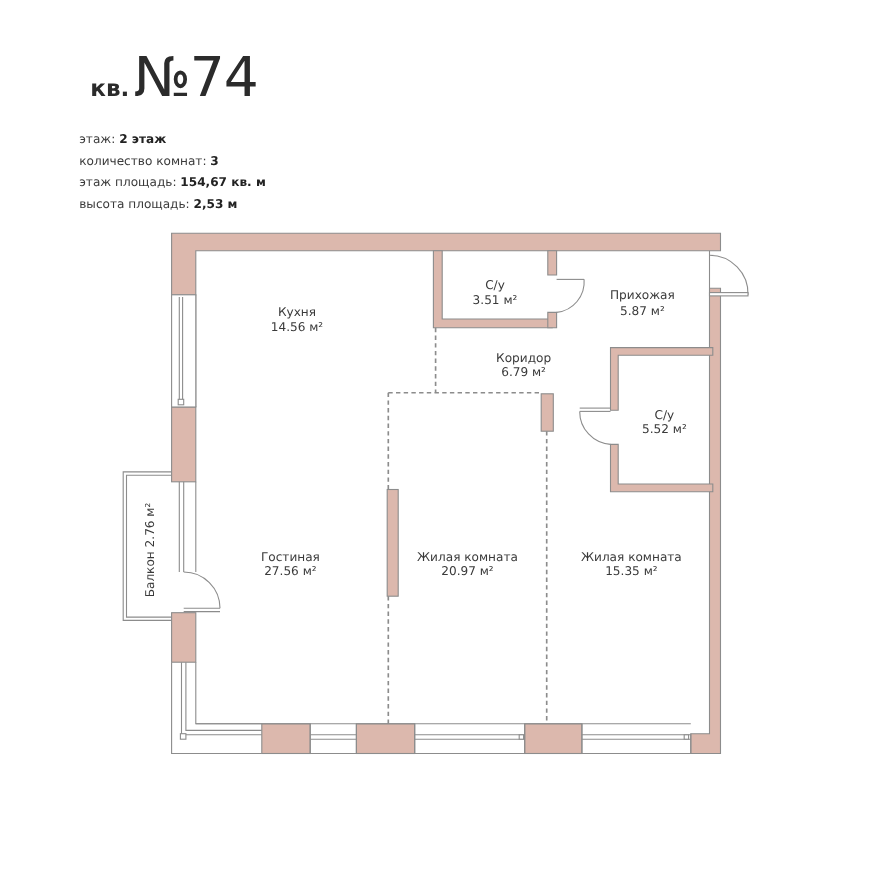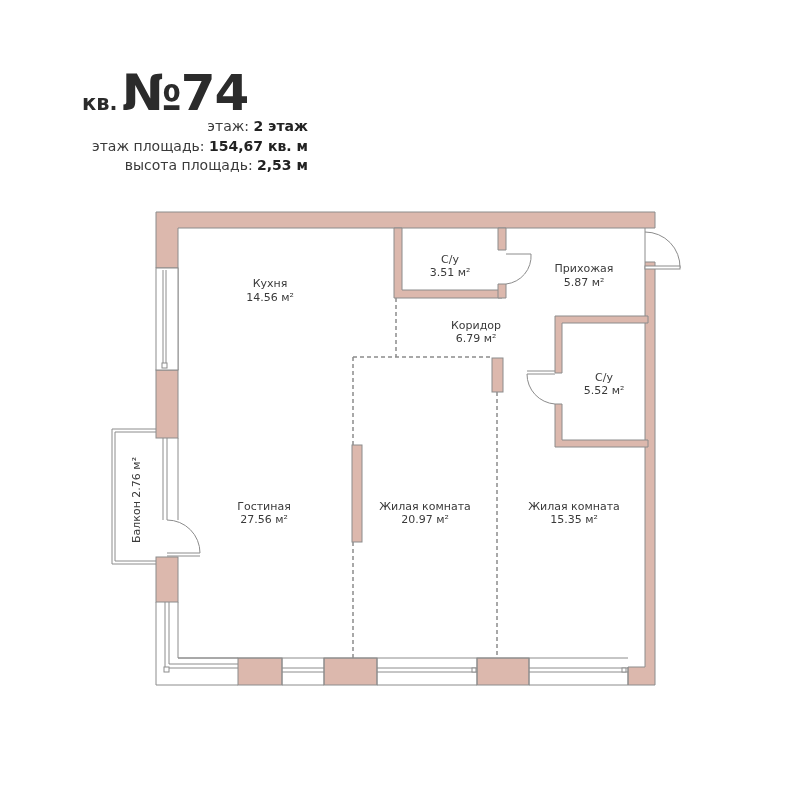--- a/index.html
+++ b/index.html
@@ -1,37 +1,38 @@
 <!DOCTYPE html>
 <html><head>
   <meta charset="utf-8">
   <style>
     html, body { margin: 0; padding: 0; background: #ffffff; }
     body { width: 800px; height: 800px; position: relative; overflow: hidden; font-family: "DejaVu Sans", sans-serif; color: #2b2b2b; }
-    .header { position: absolute; left: 82px; top: 68px; }
+    .header { position: absolute; left: 82px; top: 45px; }
     .title { display: flex; align-items: baseline; }
     .title .prefix { font-size: 21px; font-weight: bold; color: #2b2b2b; margin-right: 4px; letter-spacing: 0px; }
-    .title .num { font-size: 50px; font-weight: bold; color: #2b2b2b; line-height: 50px; letter-spacing: -1px; }
-    .info { position: absolute; left: 92px; top: 117px; font-size: 14px; line-height: 19.5px; color: #3a3a3a; text-align: right; }
+    .title .num { font-size: 50px; font-weight: normal; color: #2b2b2b; line-height: 50px; letter-spacing: -1px; }
+    .info { position: absolute; left: 72px; top: 117px; font-size: 11px; line-height: 19.5px; color: #3a3a3a; }
     .info .row .val { font-weight: bold; color: #222; }
     svg.plan { position: absolute; left: 0; top: 0; }
     .room-label { font-family: "DejaVu Sans", sans-serif; font-size: 11px; fill: #3a3a3a; text-anchor: middle; }
   </style>
 </head>
 <body>
 
 <div class="header">
   <div class="title">
     <span class="prefix">кв.</span>
     <span class="num">№74</span>
   </div>
 </div>
 
 <div class="info">
   <div class="row"><span>этаж: </span><span class="val">2 этаж</span></div>
+  <div class="row"><span>количество комнат: </span><span class="val">3</span></div>
   <div class="row"><span>этаж площадь: </span><span class="val">154,67 кв. м</span></div>
   <div class="row"><span>высота площадь: </span><span class="val">2,53 м</span></div>
 </div>
 
 <svg class="plan" width="800" height="800" viewBox="0 0 800 800">
   <g fill="#dcb8ad" stroke="#8c8c8c" stroke-width="1">
 
     <path d="M156 212 H655 V228 H178 V268 H156 Z"></path>
 
     <rect x="156" y="370" width="22" height="68"></rect>

